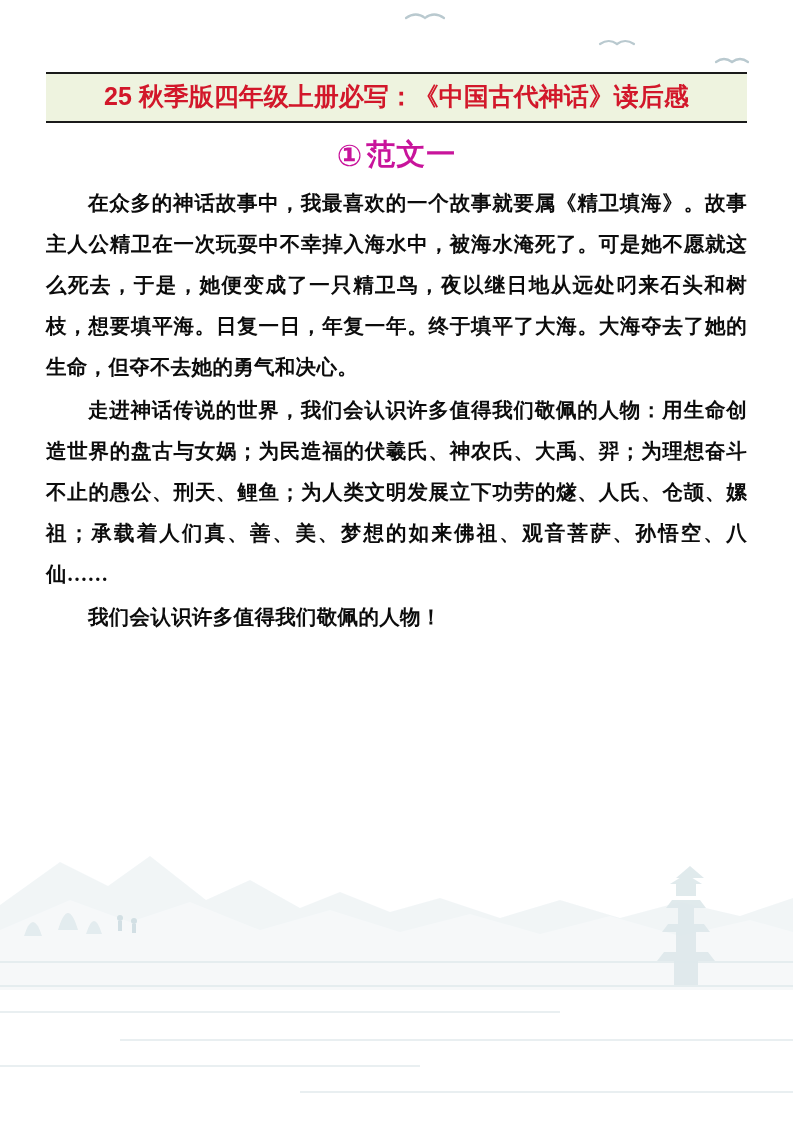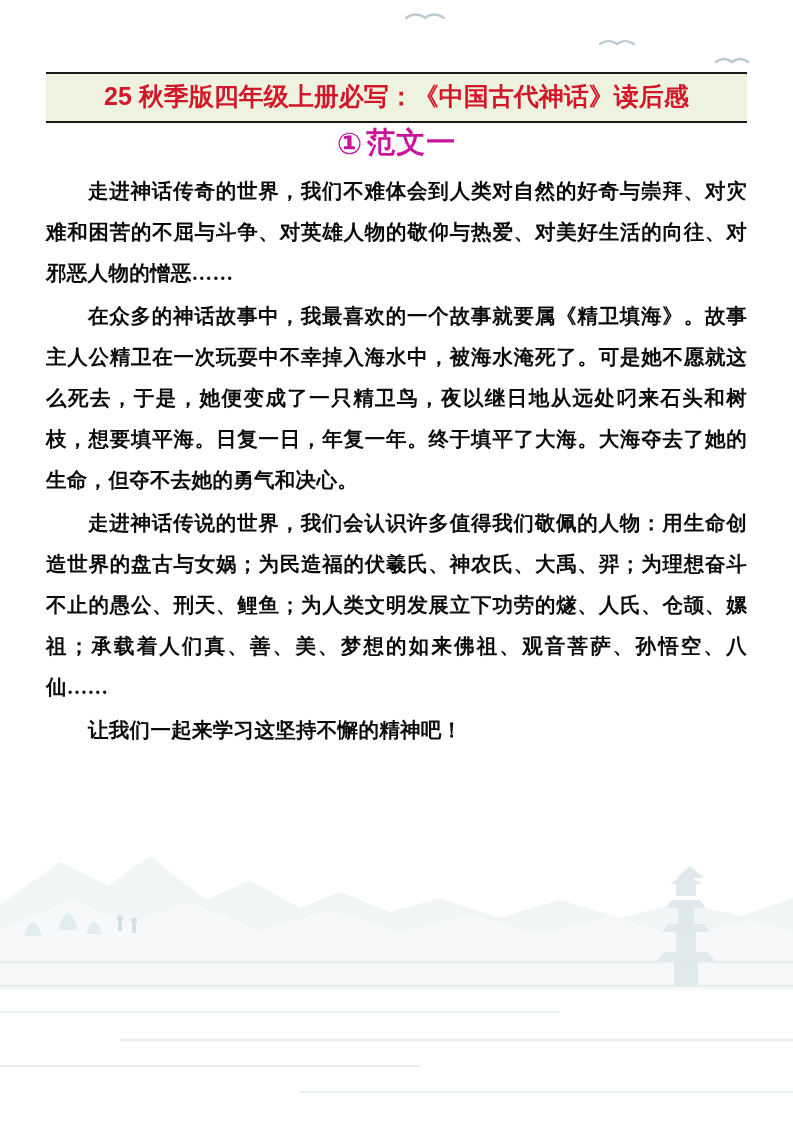--- a/index.html
+++ b/index.html
@@ -49,20 +49,21 @@
     font-weight: bold;
     font-size: 25px;
     letter-spacing: 0px;
     color: #d2172a;
     white-space: nowrap;
   }
 
   
   .subheading {
     text-align: center;
+    margin-top: 12px;
     margin-bottom: 8px;
     white-space: nowrap;
   }
   .subheading .circled {
     font-family: "Liberation Sans", "DejaVu Sans", sans-serif;
     font-size: 30px;
     font-weight: bold;
     color: #c8149b;
     vertical-align: -2px;
   }
@@ -150,19 +151,18 @@
   <div class="title-banner">
     <span class="title-text">25 秋季版四年级上册必写：《中国古代神话》读后感</span>
   </div>
 
   <div class="subheading">
     <span class="circled">①</span>
     <span class="sub-text">范文一</span>
   </div>
 
   <div class="body-text">
-    <p>走进神话传奇的世界，我们不难体会到人类对自然的好奇与崇拜、对灾难和困苦的不屈与斗争、对英雄人物的敬仰与热爱、对美好生活的向往、对邪恶人物的憎恶……</p>
     <p>在众多的神话故事中，我最喜欢的一个故事就要属《精卫填海》。故事主人公精卫在一次玩耍中不幸掉入海水中，被海水淹死了。可是她不愿就这么死去，于是，她便变成了一只精卫鸟，夜以继日地从远处叼来石头和树枝，想要填平海。日复一日，年复一年。终于填平了大海。大海夺去了她的生命，但夺不去她的勇气和决心。</p>
     <p>走进神话传说的世界，我们会认识许多值得我们敬佩的人物：用生命创造世界的盘古与女娲；为民造福的伏羲氏、神农氏、大禹、羿；为理想奋斗不止的愚公、刑天、鲤鱼；为人类文明发展立下功劳的燧、人氏、仓颉、嫘祖；承载着人们真、善、美、梦想的如来佛祖、观音菩萨、孙悟空、八仙……</p>
-    <p>让我们一起来学习这坚持不懈的精神吧！</p>
+    <p>我们会认识许多值得我们敬佩的人物！</p>
   </div>
 
 </div>
 
 </body></html>

